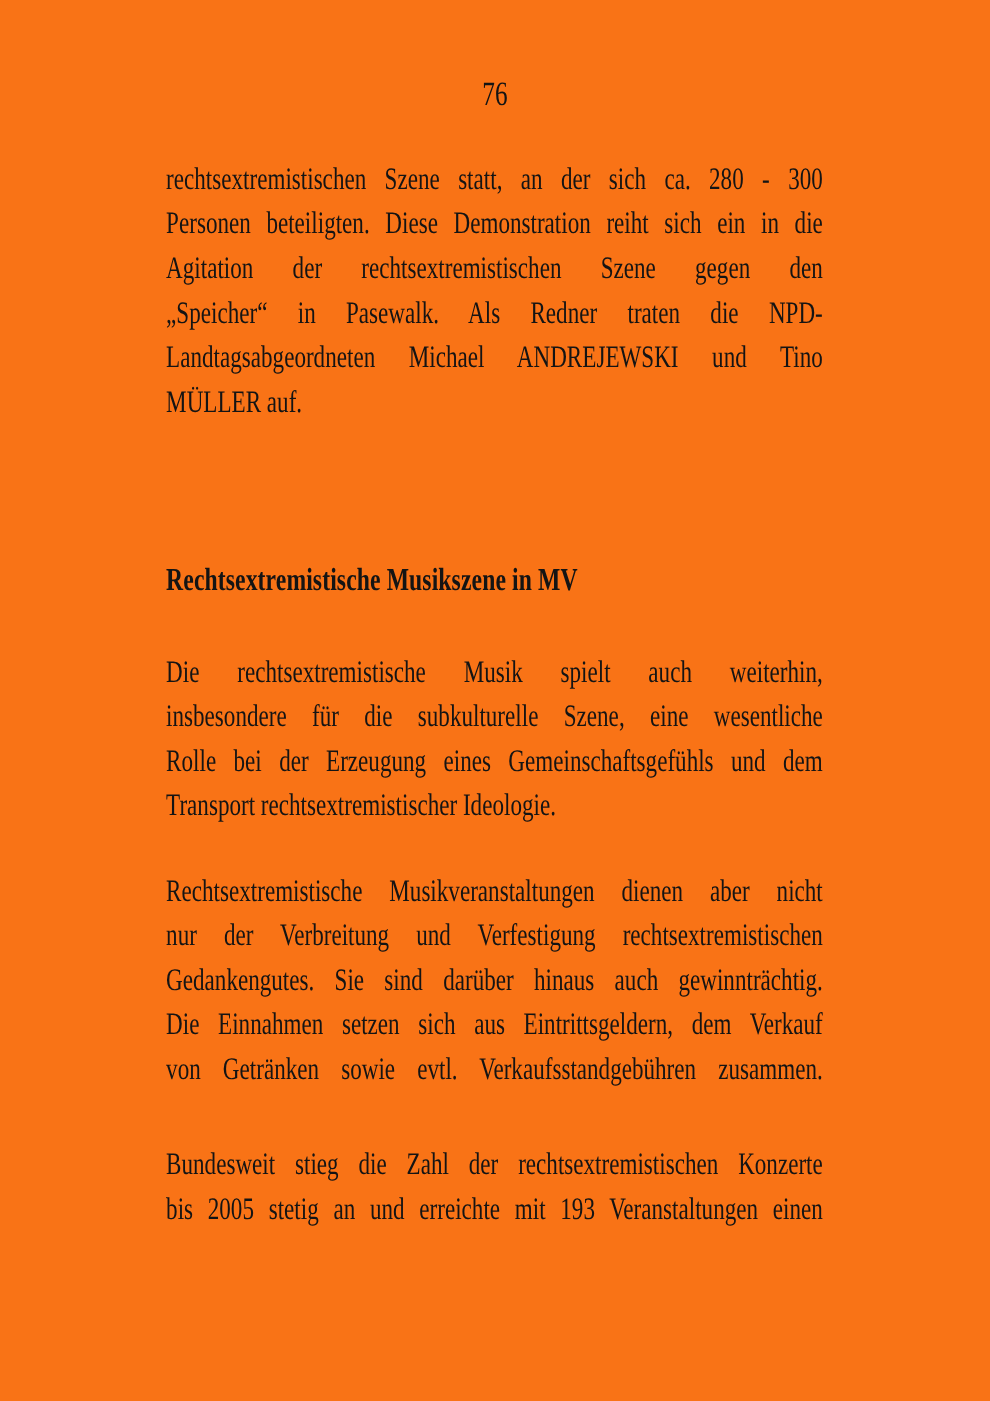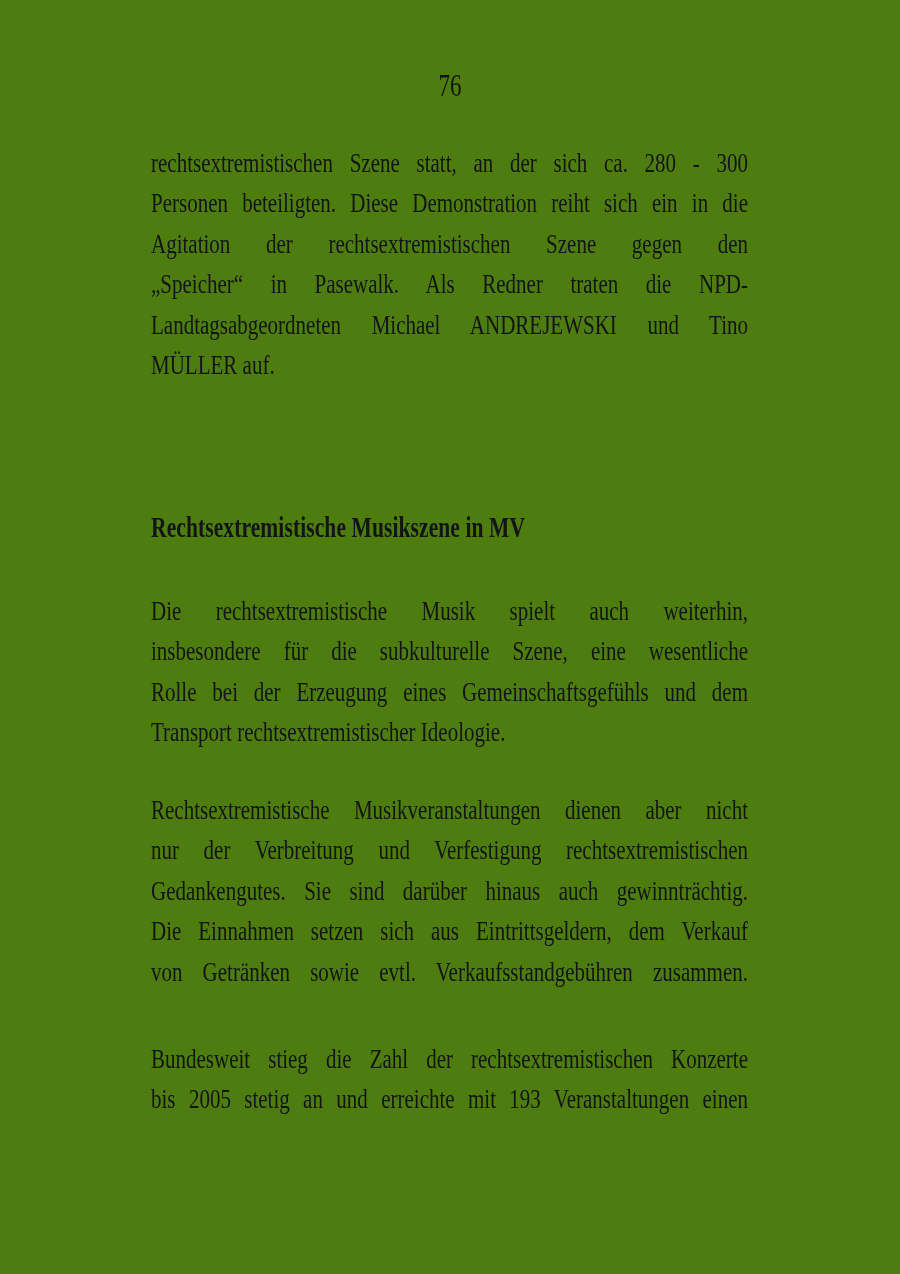--- a/index.html
+++ b/index.html
@@ -4,21 +4,21 @@
 <style>
   html, body {
     margin: 0;
     padding: 0;
     background: #ffffff;
   }
   .page {
     position: relative;
     width: 900px;
     height: 1274px;
-    background: #4d7c0f;
+    background: #f97316;
     overflow: hidden;
     font-family: "Liberation Serif", "DejaVu Serif", serif;
     color: #141414;
     -webkit-font-smoothing: antialiased;
   }
   
   .stretch {
     transform: scaleY(1.35);
     transform-origin: 0 0;
   }

